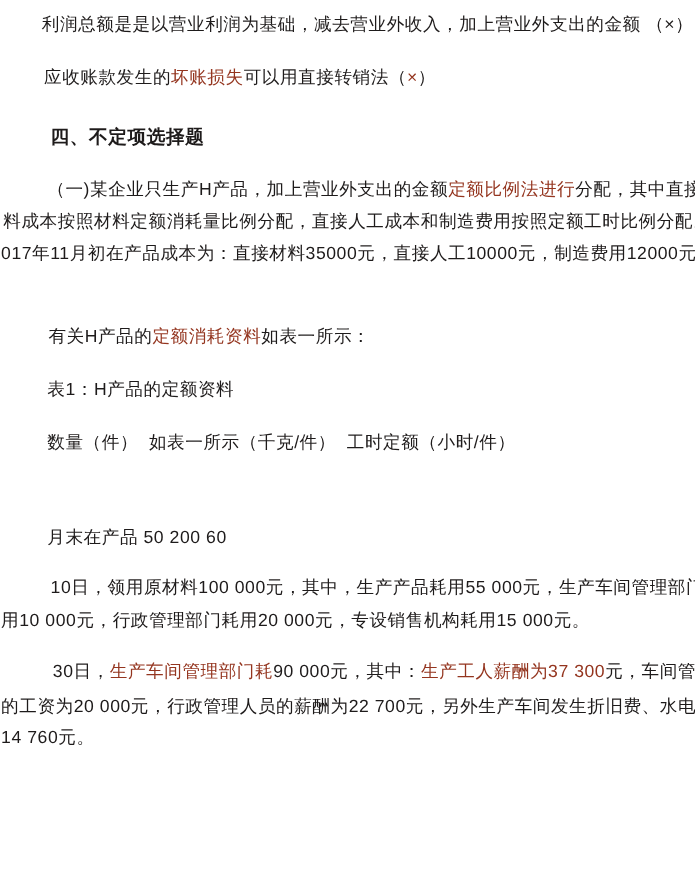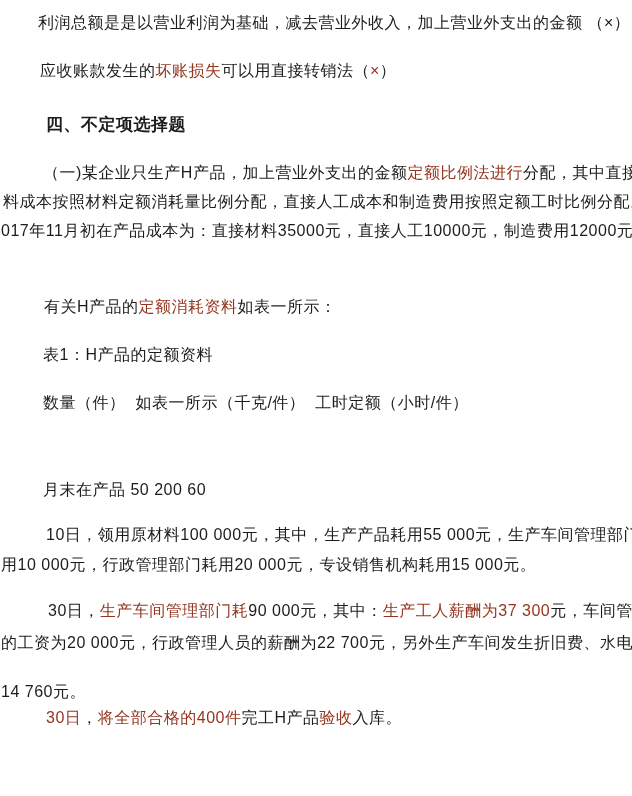--- a/index.html
+++ b/index.html
@@ -43,15 +43,14 @@
     <div class="line" style="top: 192px; left: 3px;"><span class="">料成本按照材料定额消耗量比例分配，直接人工成本和制造费用按照定额工时比例分配。2</span></div>
     <div class="line" style="top: 221px; left: 1px;"><span class="">017年11月初在产品成本为：直接材料35000元，直接人工10000元，制造费用12000元。</span></div>
     <div class="line" style="top: 297px; left: 44px;"><span class="">有关H产品的</span><span class="accent">定额消耗资料</span><span class="">如表一所示：</span></div>
     <div class="line" style="top: 345px; left: 43px;"><span class="">表1：H产品的定额资料</span></div>
     <div class="line" style="top: 393px; left: 43px;"><span class="">数量（件）  如表一所示（千克/件）  工时定额（小时/件）</span></div>
     <div class="line" style="top: 480px; left: 43px;"><span class="">月末在产品 50 200 60</span></div>
     <div class="line" style="top: 525px; left: 46px;"><span class="">10日，领用原材料100 000元，其中，生产产品耗用55 000元，生产车间管理部门耗</span></div>
     <div class="line" style="top: 555px; left: 1px;"><span class="">用10 000元，行政管理部门耗用20 000元，专设销售机构耗用15 000元。</span></div>
     <div class="line" style="top: 601px; left: 48px;"><span class="">30日，</span><span class="accent">生产车间管理部门耗</span><span class="">90 000元，其中：</span><span class="accent">生产工人薪酬为37 300</span><span class="">元，车间管理人员</span></div>
     <div class="line" style="top: 633px; left: 1px;"><span class="">的工资为20 000元，行政管理人员的薪酬为22 700元，另外生产车间发生折旧费、水电费</span></div>
-    <div class="line" style="top: 682px; left: 1px;"><span class="">14 760元。</span></div>
-    <div class="line" style="top: 708px; left: 46px;"><span class="accent">30日</span><span class="">，</span><span class="accent">将全部合格的400件</span><span class="">完工H产品</span><span class="accent">验收</span><span class="">入库。</span></div>
+    <div class="line" style="top: 661px; left: 1px;"><span class="">14 760元。</span></div>
   </div>
 
 </body></html>

